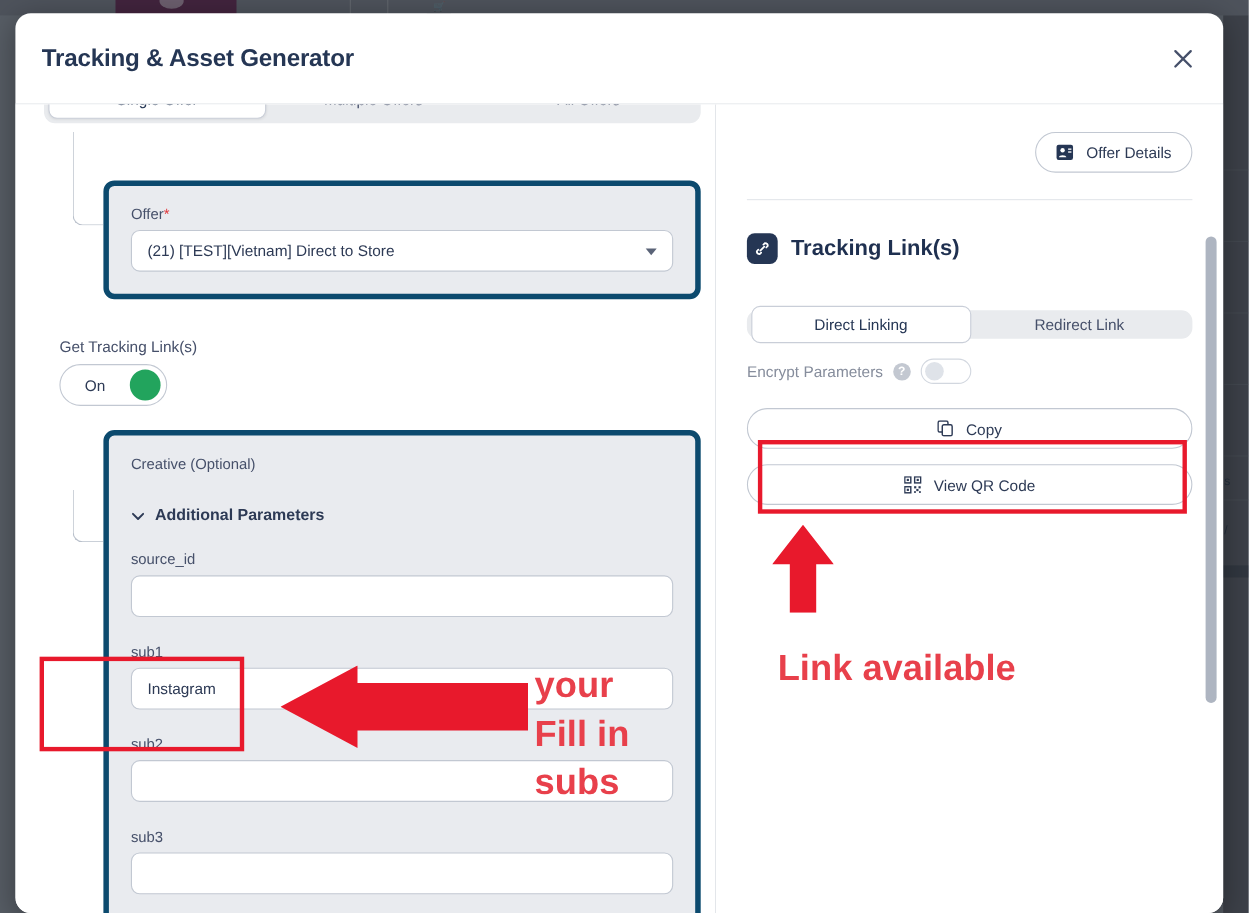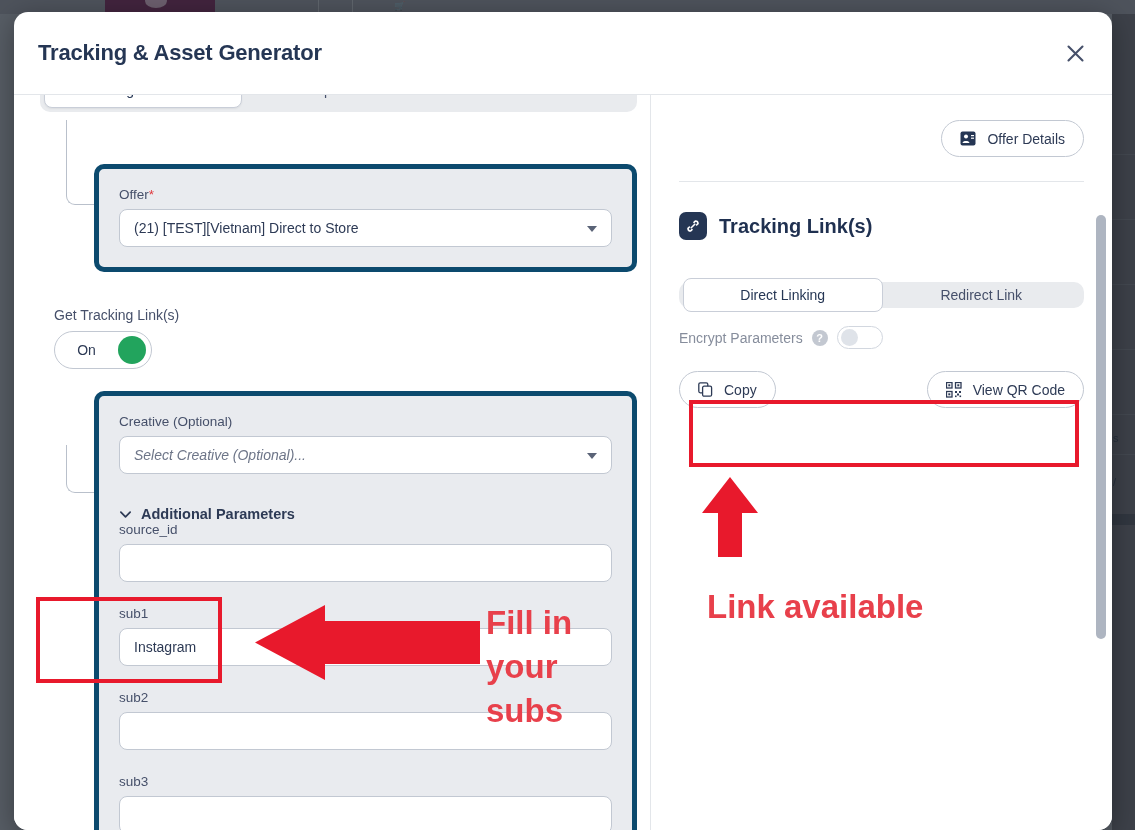--- a/index.html
+++ b/index.html
@@ -314,33 +314,29 @@
             <div class="toggle" style="margin-top:8px;">
               <span class="t-text">On</span>
               <span class="knob"></span>
             </div>
           </div>
 
           <div class="elbow" style="left:52px; top:385px; width:28px; height:48px;"></div>
 
           <div class="card" style="margin:22px 14px 0 80px; padding-bottom:40px;">
             <label class="field-label">Creative (Optional)</label>
-            <div class="sel">
-              <span class="placeholder">Select Creative (Optional)...</span>
-              <span class="caret"></span>
-            </div>
 
             <div class="accordion" style="margin-top:32px;">
               <svg class="chev" viewBox="0 0 14 14">
                 <path d="M2 4.5 L7 9.5 L12 4.5" stroke="#2d3a55" stroke-width="1.9" fill="none" stroke-linecap="round" stroke-linejoin="round"></path>
               </svg>
               <span>Additional Parameters</span>
             </div>
 
-            <div style="">
+            <div style="margin-top:24px;">
               <label class="field-label">source_id</label>
               <div class="inp">
                 <span></span>
               </div>
             </div>
 
             <div style="margin-top:24px;">
               <label class="field-label">sub1</label>
               <div class="inp">
                 <span>Instagram</span>
@@ -400,21 +396,21 @@
 
         <div class="encrypt-row" style="margin:18px 28px 0 28px;">
           <span>Encrypt Parameters</span>
           <span class="help-circle">?</span>
           <span class="mini-toggle">
             <span class="k"></span>
           </span>
         </div>
 
 
-        <div style="margin:22px 28px 0 28px; display:flex; justify-content:space-between; gap:14px;">
+        <div style="margin:22px 28px 0 28px; display:flex; justify-content:flex-start; gap:14px;flex-direction:column;">
           <div class="btn">
             <svg width="15" height="15" viewBox="0 0 15 15">
               <rect x="0.8" y="0.8" width="9" height="10" rx="1.5" stroke="#2d3a55" stroke-width="1.3" fill="none"></rect>
               <rect x="4.6" y="4.2" width="9" height="10" rx="1.5" stroke="#2d3a55" stroke-width="1.3" fill="#fff"></rect>
             </svg>
             <span>Copy</span>
           </div>
           <div class="btn">
             <svg width="16" height="16" viewBox="0 0 16 16">
               <rect x="0.5" y="0.5" width="5.5" height="5.5" stroke="#2d3a55" stroke-width="1.3" fill="none"></rect>
@@ -441,22 +437,22 @@
 
   <div class="anno">
 
     <div class="anno-box" style="left:36px; top:597px; width:186px; height:86px;"></div>
 
     <svg style="position:absolute; left:255px; top:605px;" width="225" height="75" viewBox="0 0 225 75">
       <path d="M225 16 L70 16 L70 0 L0 37.5 L70 75 L70 59 L225 59 Z" fill="#e8192c"></path>
     </svg>
 
     <div class="anno-text" style="left:486px; top:601px; font-size:33px; line-height:44px;">
+      <div>your</div>
       <div>Fill in</div>
-      <div>your</div>
       <div>subs</div>
     </div>
 
     <div class="anno-box" style="left:689px; top:400px; width:390px; height:67px;"></div>
 
     <svg style="position:absolute; left:702px; top:477px;" width="56" height="80" viewBox="0 0 56 80">
       <path d="M28 0 L56 36 L40 36 L40 80 L16 80 L16 36 L0 36 Z" fill="#e8192c"></path>
     </svg>
 
     <div class="anno-text" style="left:707px; top:588px; font-size:33px;">Link available</div>

